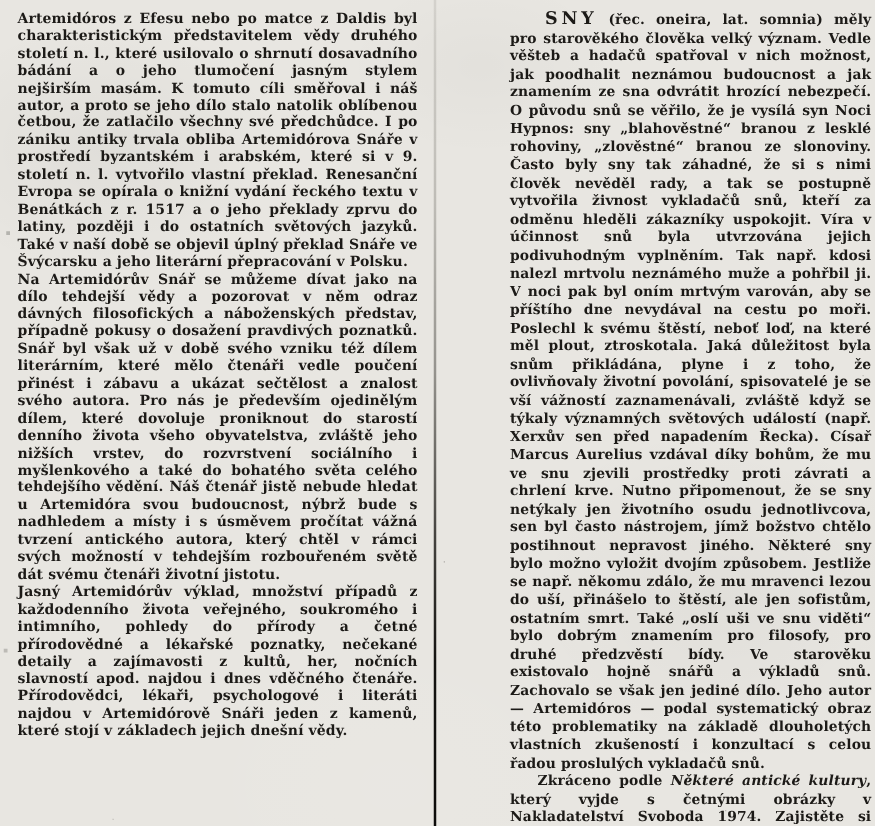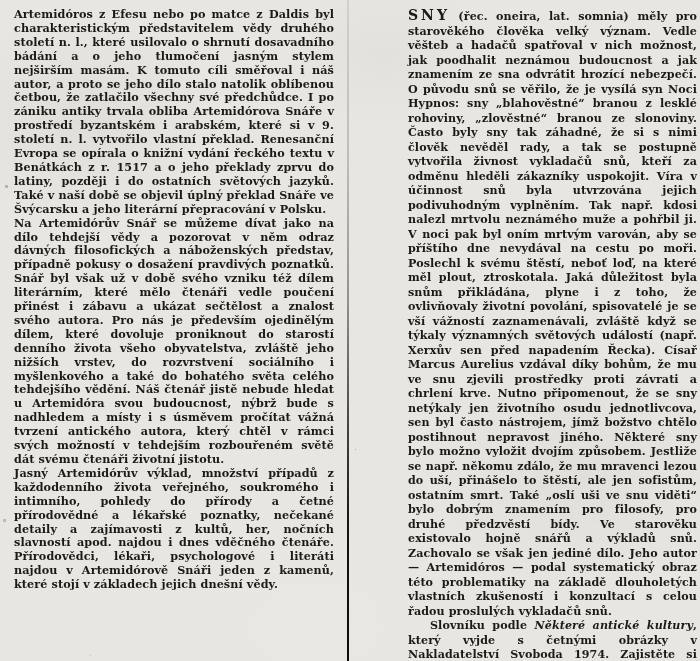--- a/index.html
+++ b/index.html
@@ -40,20 +40,21 @@
     left: 408px;
     width: 289px;
     font-size: 11.1px;
     line-height: 14.5px;
     letter-spacing: 0.1px;
   }
   .col p { margin: 0; }
   .lead-word {
     font-size: 14px;
     letter-spacing: 3px;
+    margin-left: 28px;
   }
   .colophon {
     text-indent: 22px;
   }
   .colophon .work-title {
     font-style: italic;
   }
   .fold-line {
     position: absolute;
     top: 0;
@@ -90,18 +91,18 @@
   <div class="col col-left">
     <p>Artemidóros z Efesu nebo po matce z Daldis byl charakteristickým představitelem vědy druhého století n. l., které usilovalo o shrnutí dosavadního bádání a o jeho tlumočení jasným stylem nejširším masám. K tomuto cíli směřoval i náš autor, a proto se jeho dílo stalo natolik oblíbenou četbou, že zatlačilo všechny své předchůdce. I po zániku antiky trvala obliba Artemidórova Snáře v prostředí byzantském i arabském, které si v 9. století n. l. vytvořilo vlastní překlad. Renesanční Evropa se opírala o knižní vydání řeckého textu v Benátkách z r. 1517 a o jeho překlady zprvu do latiny, později i do ostatních světových jazyků. Také v naší době se objevil úplný překlad Snáře ve Švýcarsku a jeho literární přepracování v Polsku.</p>
     <p>Na Artemidórův Snář se můžeme dívat jako na dílo tehdejší vědy a pozorovat v něm odraz dávných filosofických a náboženských představ, případně pokusy o dosažení pravdivých poznatků. Snář byl však už v době svého vzniku též dílem literárním, které mělo čtenáři vedle poučení přinést i zábavu a ukázat sečtělost a znalost svého autora. Pro nás je především ojedinělým dílem, které dovoluje proniknout do starostí denního života všeho obyvatelstva, zvláště jeho nižších vrstev, do rozvrstvení sociálního i myšlenkového a také do bohatého světa celého tehdejšího vědění. Náš čtenář jistě nebude hledat u Artemidóra svou budoucnost, nýbrž bude s nadhledem a místy i s úsměvem pročítat vážná tvrzení antického autora, který chtěl v rámci svých možností v tehdejším rozbouřeném světě dát svému čtenáři životní jistotu.</p>
     <p>Jasný Artemidórův výklad, množství případů z každodenního života veřejného, soukromého i intimního, pohledy do přírody a četné přírodovědné a lékařské poznatky, nečekané detaily a zajímavosti z kultů, her, nočních slavností apod. najdou i dnes vděčného čtenáře. Přírodovědci, lékaři, psychologové i literáti najdou v Artemidórově Snáři jeden z kamenů, které stojí v základech jejich dnešní vědy.</p>
   </div>
 
   <div class="fold-line"></div>
 
   <div class="col col-right">
     <p><span class="lead-word">SNY</span><span> (řec. oneira, lat. somnia) měly pro starověkého člověka velký význam. Vedle věšteb a hadačů spatřoval v nich možnost, jak poodhalit neznámou budoucnost a jak znamením ze sna odvrátit hrozící nebezpečí. O původu snů se věřilo, že je vysílá syn Noci Hypnos: sny „blahověstné“ branou z lesklé rohoviny, „zlověstné“ branou ze slonoviny. Často byly sny tak záhadné, že si s nimi člověk nevěděl rady, a tak se postupně vytvořila živnost vykladačů snů, kteří za odměnu hleděli zákazníky uspokojit. Víra v účinnost snů byla utvrzována jejich podivuhodným vyplněním. Tak např. kdosi nalezl mrtvolu neznámého muže a pohřbil ji. V noci pak byl oním mrtvým varován, aby se příštího dne nevydával na cestu po moři. Poslechl k svému štěstí, neboť loď, na které měl plout, ztroskotala. Jaká důležitost byla snům přikládána, plyne i z toho, že ovlivňovaly životní povolání, spisovatelé je se vší vážností zaznamenávali, zvláště když se týkaly významných světových událostí (např. Xerxův sen před napadením Řecka). Císař Marcus Aurelius vzdával díky bohům, že mu ve snu zjevili prostředky proti závrati a chrlení krve. Nutno připomenout, že se sny netýkaly jen životního osudu jednotlivcova, sen byl často nástrojem, jímž božstvo chtělo postihnout nepravost jiného. Některé sny bylo možno vyložit dvojím způsobem. Jestliže se např. někomu zdálo, že mu mravenci lezou do uší, přinášelo to štěstí, ale jen sofistům, ostatním smrt. Také „oslí uši ve snu viděti“ bylo dobrým znamením pro filosofy, pro druhé předzvěstí bídy. Ve starověku existovalo hojně snářů a výkladů snů. Zachovalo se však jen jediné dílo. Jeho autor — Artemidóros — podal systematický obraz této problematiky na základě dlouholetých vlastních zkušeností i konzultací s celou řadou proslulých vykladačů snů.</span></p>
-    <p class="colophon"><span>Slovníku podle </span><span class="work-title">Některé antické kultury</span><span>, který vyjde s četnými obrázky v Nakladatelství Svoboda 1974. Zajistěte si včas toto potřebné dílo. (Revoluční 15, 113 03 Praha 1 - St. Město.)</span></p>
+    <p class="colophon"><span>Zkráceno podle </span><span class="work-title">Některé antické kultury</span><span>, který vyjde s četnými obrázky v Nakladatelství Svoboda 1974. Zajistěte si včas toto potřebné dílo. (Revoluční 15, 113 03 Praha 1 - St. Město.)</span></p>
   </div>
 
   <div class="scan-specks"></div>
 
 </div>
 
 </body></html>

